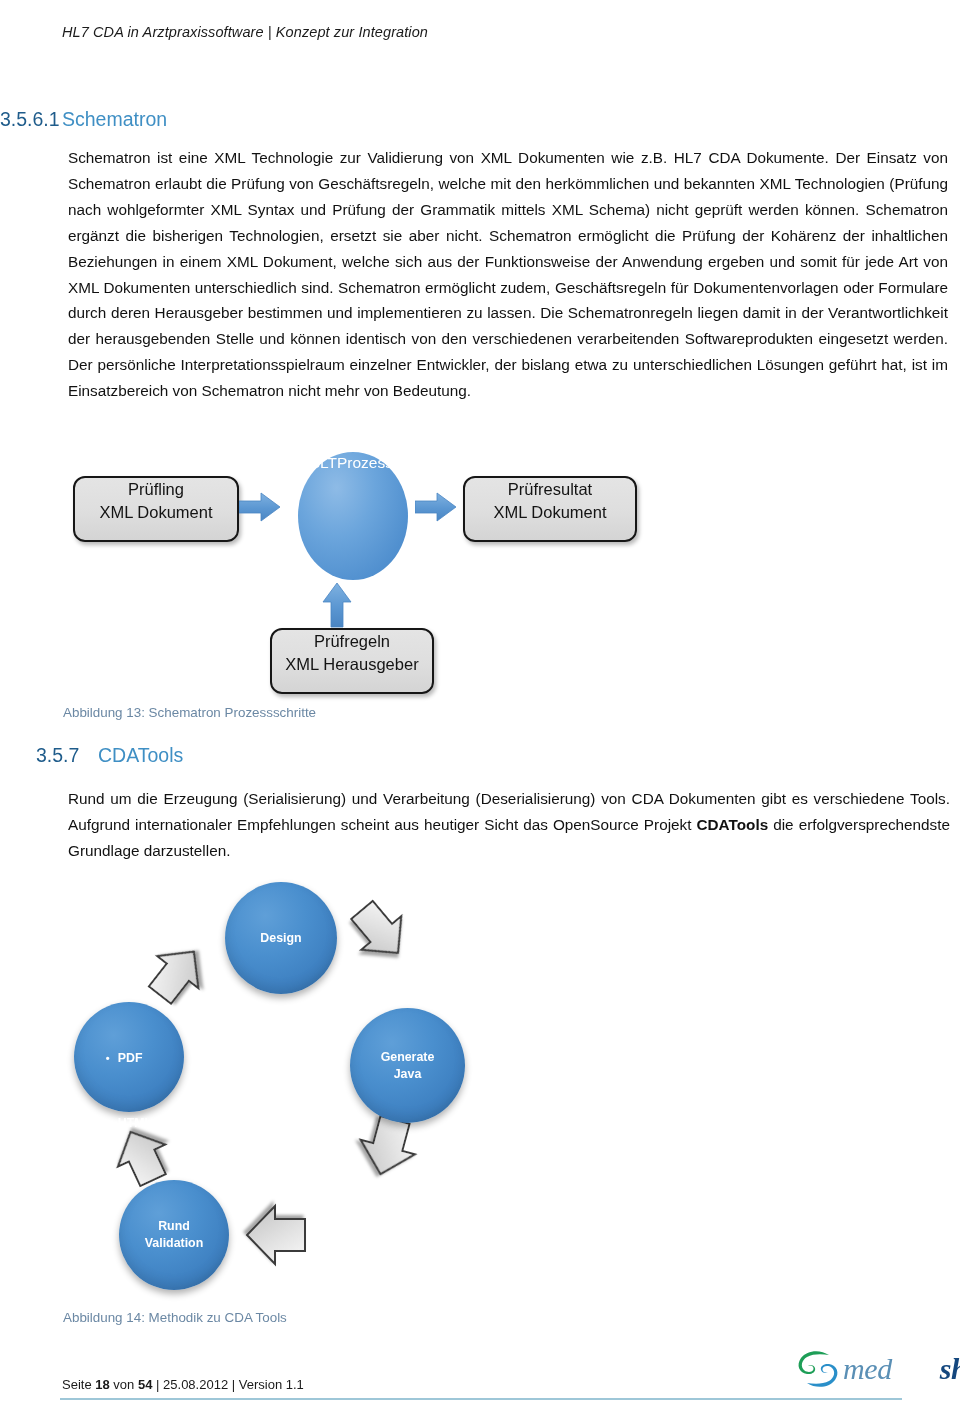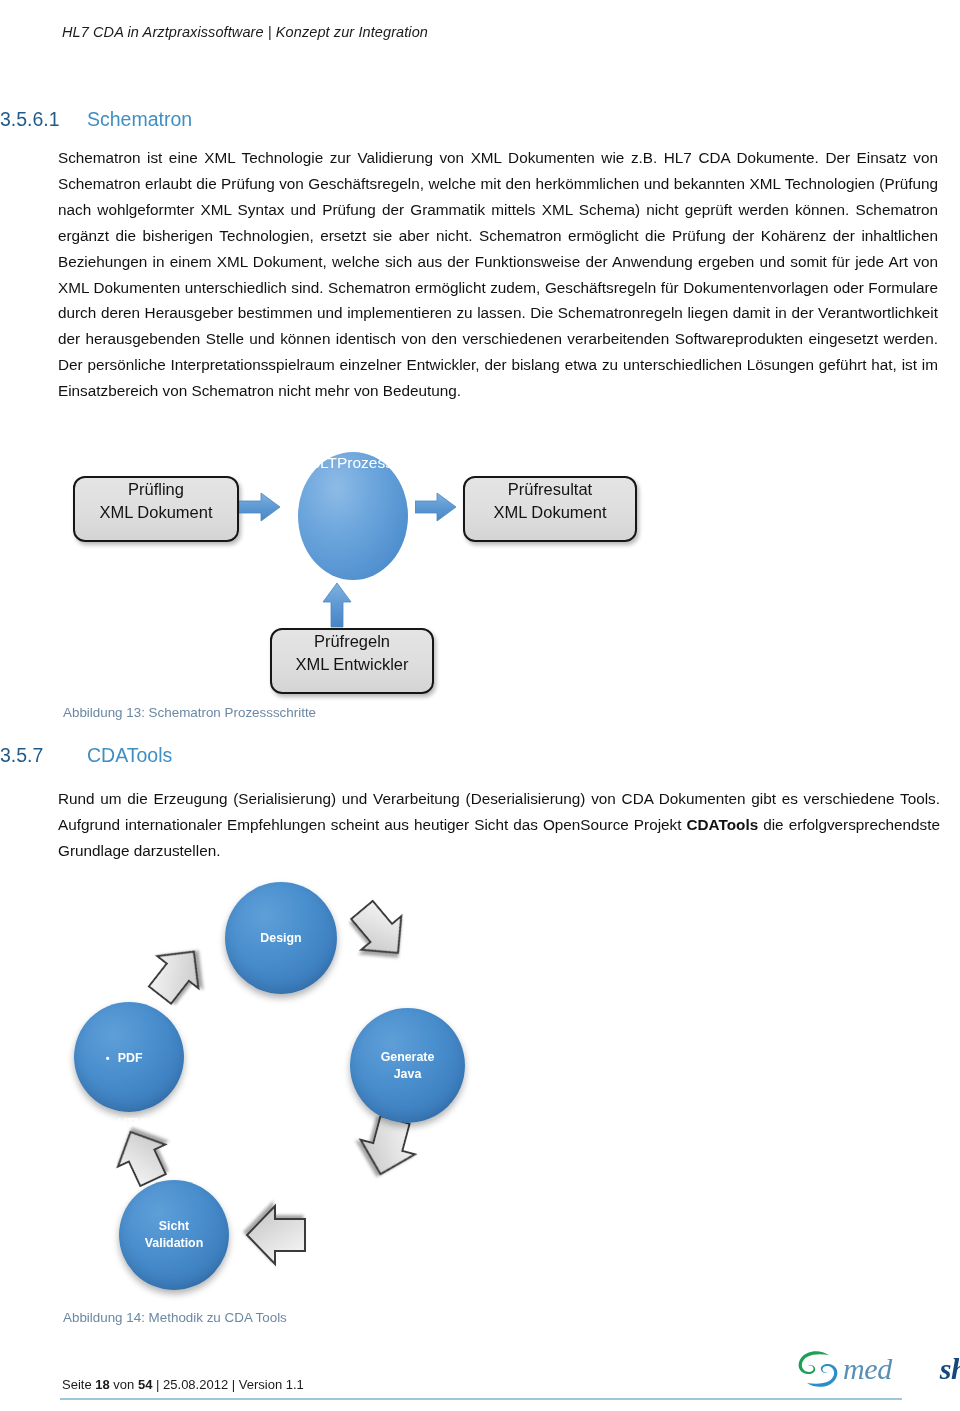--- a/index.html
+++ b/index.html
@@ -27,38 +27,37 @@
     font-style: italic;
   }
 
   
   .heading {
     position: absolute;
     left: 0;
     display: flex;
     align-items: flex-start;
     font-size: 20px;
-    gap: 25px;
   }
   .heading .num {
     width: 62px;
     color: #1f5c8b;
     font-size: 19.5px;
   }
   .heading .txt {
     color: #3f8fc4;
     font-size: 19.5px;
   }
   #h-schematron { top: 108px; }
-  #h-cdatools   { top: 744px; }
+  #h-cdatools   { top: 744px; margin-left: 36px; }
 
   
   .para {
     position: absolute;
-    left: 58px;
+    left: 68px;
     width: 880px;
     font-size: 15.3px;
     line-height: 25.9px;
     text-align: justify;
     color: #111111;
     text-justify: inter-word;
   }
   #p-schematron { top: 145px; }
   #p-cdatools   { top: 786px; width: 882px; }
   .para b { font-weight: bold; }
@@ -253,21 +252,21 @@
     <span>Prüfresultat</span>
     <span>XML Dokument</span>
   </div>
 
   <svg class="blue-arrow-r" id="arr-up" viewBox="0 0 30 46">
     <path d="M9,45 L9,20 L1,20 L15,1 L29,20 L21,20 L21,45 Z" fill="url(#bg1)" stroke="#4a85c3" stroke-width="0.8"></path>
   </svg>
 
   <div class="proc-box" id="box-pruefregeln">
     <span>Prüfregeln</span>
-    <span>XML Entwickler</span>
+    <span>XML Herausgeber</span>
   </div>
 </div>
 
 <div class="caption" id="cap13">Abbildung 13: Schematron Prozessschritte</div>
 
 <div class="heading" id="h-cdatools">
   <span class="num">3.5.7</span>
   <span class="txt">CDATools</span>
 </div>
 
@@ -312,21 +311,21 @@
     <span>Generate</span>
     <span>Java</span>
   </div>
 
   <div class="cyc-circle" id="c-design">
     <span>Design</span>
   </div>
 
 
   <div class="cyc-circle" id="c-test">
-    <span>Sicht</span>
+    <span>Rund</span>
     <span>Validation</span>
   </div>
 
   <div class="cyc-circle" id="c-publish">
     <span>Publish</span>
     <ul class="bullets">
       <li>PDF</li>
       <li>HTML</li>
     </ul>
   </div>

